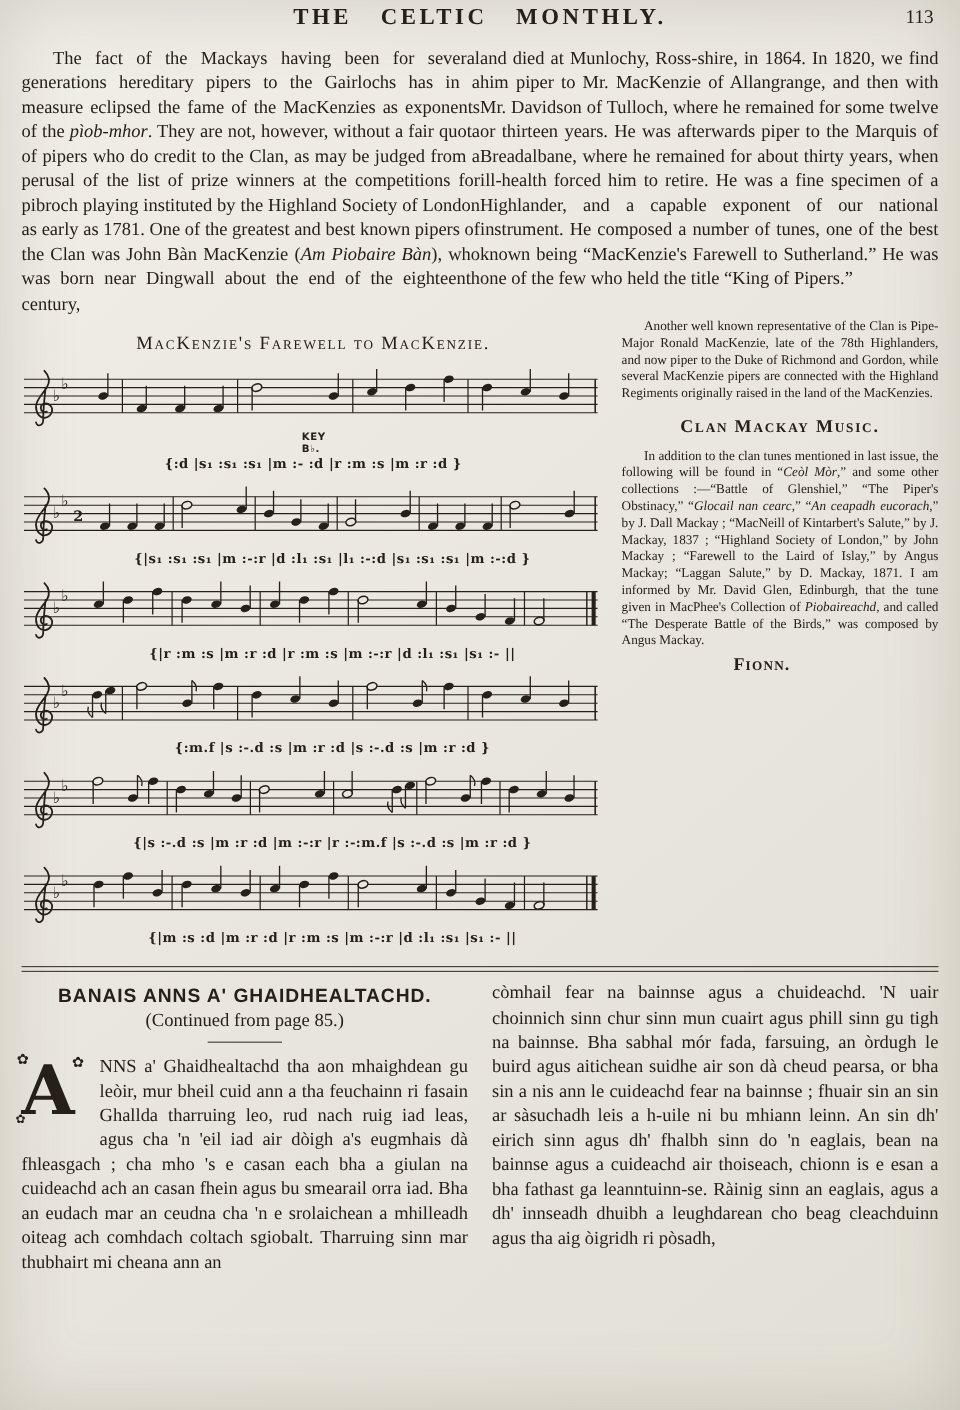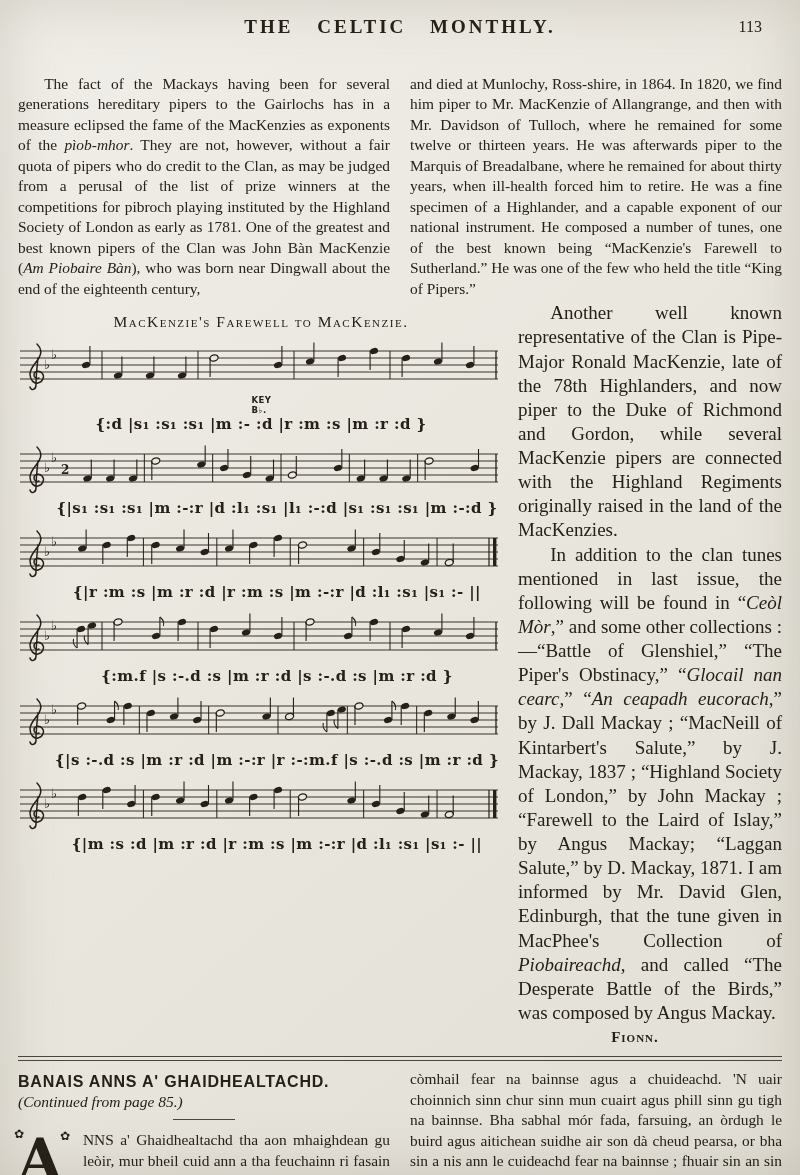--- a/index.html
+++ b/index.html
@@ -1,51 +1,51 @@
 <!DOCTYPE html>
 <html style="--paper: #eae7df; --ink: #262019; --rule: #4a453c;"><head>
 <meta charset="utf-8">
 <style>
   :root{ --paper:#eae7df; --ink:#262019; --rule:#4a453c; }
   html,body{margin:0;padding:0;}
   body{width:800px;background:#cfccc4;font-family:"Liberation Serif",serif;}
   .page{width:800px;height:1175px;box-sizing:border-box;margin:0;
     background:linear-gradient(140deg,#f0eee8 0%,#eae7df 45%,#e2dfd6 100%);
-    color:var(--ink);padding:16px 18px 8px 18px;position:relative;overflow:hidden;
+    color:var(--ink);padding:4px 18px 8px 18px;position:relative;overflow:hidden;
     box-shadow:inset 0 0 60px rgba(120,110,90,.25);}
   .masthead{position:relative;text-align:center;height:30px;}
   .masthead .title{font-size:19px;font-weight:bold;letter-spacing:3px;word-spacing:16px;}
-  .masthead .pageno{position:absolute;right:20px;top:2px;font-size:16px;}
-  .row1{display:grid;grid-template-columns:1fr 1fr;column-gap:20px;margin-top:28px;}
+  .masthead .pageno{position:absolute;right:4px;top:2px;font-size:16px;}
+  .row1{display:grid;grid-template-columns:1fr 1fr;margin-top:5px;}
   p.body{font-size:15.4px;line-height:1.33;text-align:justify;margin:0;}
   .indent{text-indent:1.7em;}
   i{font-style:italic;}
   .row2{display:grid;grid-template-columns:486px 1fr;column-gap:14px;margin-top:2px;}
   .music-heading{font-variant:small-caps;letter-spacing:1.5px;text-align:center;
     font-size:15.5px;margin:12px 0 6px 0;}
   .staff-row{margin-bottom:5px;}
   svg.staff{display:block;}
   .solfa-wrap{display:flex;align-items:center;margin:1px 0 7px 0;flex-direction:column;}
   .key-label{font-family:"DejaVu Sans",sans-serif;font-size:8.5px;font-weight:bold;
     line-height:1.1;letter-spacing:.5px;margin:0 5px 0 6px;white-space:pre-line;}
-  .solfa-line{font-family:"DejaVu Serif",serif;font-weight:bold;font-size:15px;
+  .solfa-line{font-family:"DejaVu Serif",serif;font-weight:bold;font-size:11px;
     letter-spacing:.4px;white-space:nowrap;text-align:center;}
   .solfa-plain{margin-left:32px;}
   .narrowcol{font-size:14.7px;}
-  .narrowcol p.body{font-size:19px;line-height:1.27;}
+  .narrowcol p.body{font-size:11px;line-height:1.27;}
   .clan-heading{font-variant:small-caps;text-align:center;letter-spacing:1.5px;
     font-size:15px;margin:12px 0 9px 0;font-weight:bold;}
   .signature{text-align:center;font-variant:small-caps;font-weight:bold;letter-spacing:1px;
     padding-right:30px;font-size:15px;margin-top:4px;}
   .double-rule{border-top:1.6px solid var(--rule);border-bottom:1px solid var(--rule);
     height:3px;margin:10px 0 8px 0;}
   .row3{display:grid;grid-template-columns:1fr 1fr;column-gap:20px;}
   .banais-heading{font-family:"Liberation Sans",sans-serif;font-weight:bold;font-size:16px;
-    text-align:left;letter-spacing:.8px;margin:4px 0 2px 0;}
-  .continued{font-style:italic;text-align:left;font-size:15.5px;margin:1px 0 0 0;}
+    text-align:center;letter-spacing:.8px;margin:4px 0 2px 0;}
+  .continued{text-align:center;font-size:15.5px;margin:1px 0 0 0;}
   .short-rule{width:62px;border-top:1.5px solid var(--rule);margin:8px auto 10px auto;}
   .dropcap-wrap{float:left;position:relative;width:58px;height:60px;margin:3px 7px 0 0;}
   .dropcap{font-family:"DejaVu Serif",serif;font-size:57px;line-height:54px;font-weight:bold;}
   .ornament{position:absolute;font-family:"DejaVu Sans",sans-serif;font-size:12px;}
   .orn-tl{left:-4px;top:-6px;} .orn-tr{right:6px;top:-4px;} .orn-bl{left:-5px;bottom:2px;font-size:10px;}
 </style>
 </head>
 <body>
 
 <div class="page">
@@ -374,20 +374,21 @@
               <line x1="435.19411764705876" y1="38.5" x2="435.19411764705876" y2="19.5" stroke="#262019" stroke-width="1.1"></line>
             </svg>
             <div class="solfa-wrap">
               <div class="solfa-line solfa-plain">{|m :s :d  |m :r :d  |r :m :s  |m :-:r  |d :l₁ :s₁  |s₁ :-  ||</div>
             </div>
           </div>
         </div>
     </div>
     <div class="narrowcol">
       <p class="body indent"><span>Another well known representative of the Clan is Pipe-Major Ronald MacKenzie, late of the 78th Highlanders, and now piper to the Duke of Richmond and Gordon, while several MacKenzie pipers are connected with the Highland Regiments originally raised in the land of the MacKenzies.</span></p>
+      <div class="clan-heading">Clan Mackay Music.</div>
       <p class="body indent"><span>In addition to the clan tunes mentioned in last issue, the following will be found in “</span><i>Ceòl Mòr</i><span>,” and some other collections :—“Battle of Glenshiel,” “The Piper's Obstinacy,” “</span><i>Glocail nan cearc</i><span>,” “</span><i>An ceapadh eucorach</i><span>,” by J. Dall Mackay ; “MacNeill of Kintarbert's Salute,” by J. Mackay, 1837 ; “Highland Society of London,” by John Mackay ; “Farewell to the Laird of Islay,” by Angus Mackay; “Laggan Salute,” by D. Mackay, 1871.  I am informed by Mr. David Glen, Edinburgh, that the tune given in MacPhee's Collection of </span><i>Piobaireachd</i><span>, and called “The Desperate Battle of the Birds,” was composed by Angus Mackay.</span></p>
       <div class="signature">Fionn.</div>
     </div>
   </div>
 
   <div class="double-rule"></div>
 
   <div class="row3">
     <div>
       <div class="banais-heading">BANAIS ANNS A' GHAIDHEALTACHD.</div>

